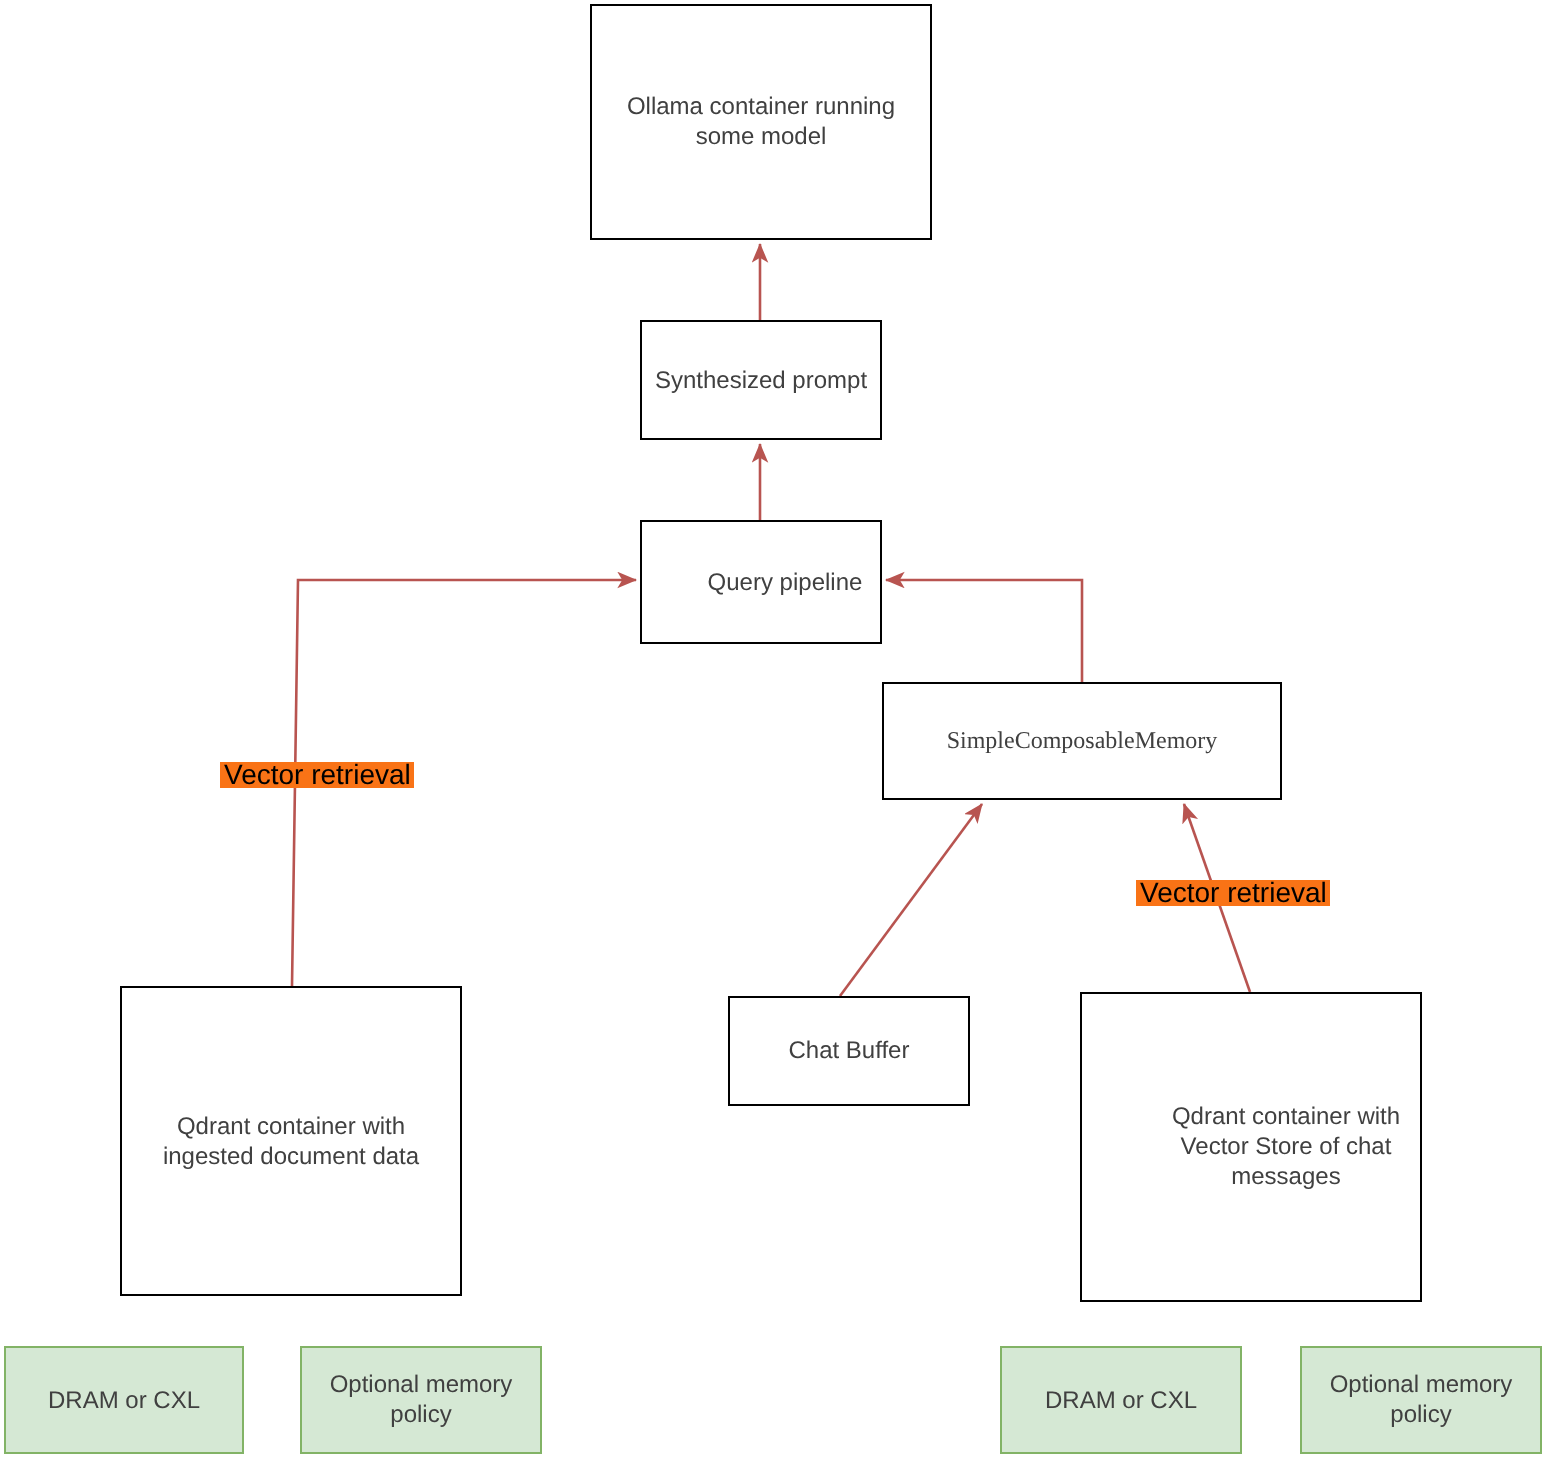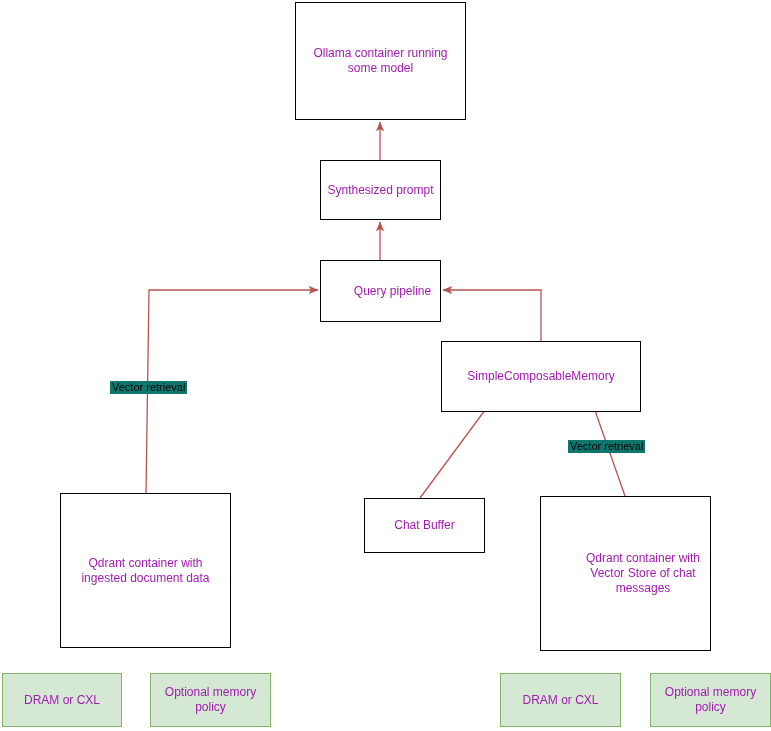--- a/index.html
+++ b/index.html
@@ -17,21 +17,21 @@
   }
   .node {
     position: absolute;
     box-sizing: border-box;
     display: flex;
     align-items: center;
     justify-content: center;
     text-align: center;
     font-size: 12px;
     line-height: 15px;
-    color: #a21caf;
+    color: #404040;
     padding: 2px 6px;
   }
   .node.white {
     background: #ffffff;
     border: 1.6px solid #000000;
   }
   .node.green {
     background: #d5e8d4;
     border: 1.2px solid #82b366;
   }
@@ -42,24 +42,24 @@
   #edges {
     position: absolute;
     left: 0;
     top: 0;
     width: 771px;
     height: 731px;
     pointer-events: none;
   }
   .edge-label {
     position: absolute;
-    font-size: 11px;
+    font-size: 14px;
     color: #000000;
     white-space: nowrap;
-    background: #0f766e;
+    background: #f97316;
     padding: 0 2px;
     line-height: 13px;
   }
 </style>
 </head>
 <body>
 
 <div id="canvas">
 
   <svg id="edges" viewBox="0 0 771 731" width="771" height="731">
@@ -81,21 +81,21 @@
   <div id="nodes-layer">
       <div class="node white" style="left: 295px; top: 2px; width: 171px; height: 118px;">
         <span class="node-label">Ollama container running some model</span>
       </div>
       <div class="node white" style="left: 320px; top: 160px; width: 121px; height: 60px; text-align: center;">
         <span class="node-label">Synthesized prompt</span>
       </div>
       <div class="node white" style="left: 320px; top: 260px; width: 121px; height: 62px; padding-left: 30px;">
         <span class="node-label">Query pipeline</span>
       </div>
-      <div class="node white" style="left: 441px; top: 341px; width: 200px; height: 71px;">
+      <div class="node white" style="left: 441px; top: 341px; width: 200px; height: 59px; font-family: Liberation Serif, serif;">
         <span class="node-label">SimpleComposableMemory</span>
       </div>
       <div class="node white" style="left: 60px; top: 493px; width: 171px; height: 155px; align-items: center;">
         <span class="node-label">Qdrant container with ingested document data</span>
       </div>
       <div class="node white" style="left: 364px; top: 498px; width: 121px; height: 55px;">
         <span class="node-label">Chat Buffer</span>
       </div>
       <div class="node white" style="left: 540px; top: 496px; width: 171px; height: 155px; padding-left: 41px;">
         <span class="node-label">Qdrant container with Vector Store of chat messages</span>

